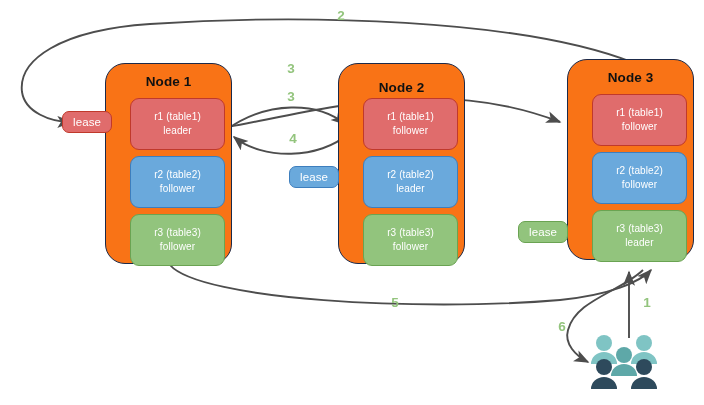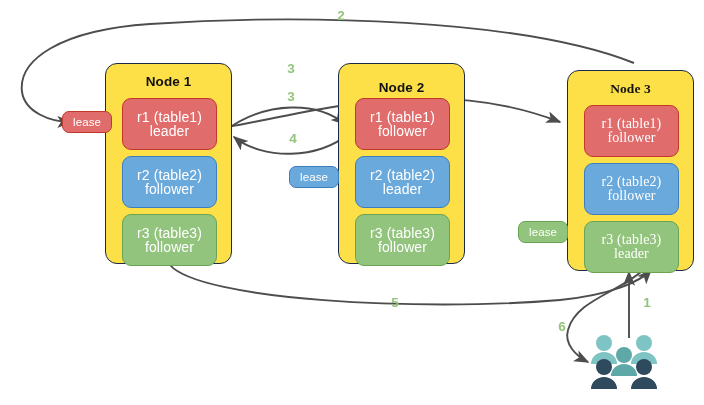--- a/index.html
+++ b/index.html
@@ -22,46 +22,47 @@
     left: 0;
     top: 0;
     width: 704px;
     height: 405px;
     pointer-events: none;
   }
   .node-box {
     position: absolute;
     box-sizing: border-box;
     border: 1.6px solid #1b2a4a;
-    border-radius: 12px;
-    background: #fde047;
+    border-radius: 20px;
+    background: #f97316;
   }
   .node-title {
     position: absolute;
     left: 0;
     right: 0;
     text-align: center;
     font-size: 13.5px;
     font-weight: bold;
     color: #111111;
     letter-spacing: 0.1px;
   }
   .replica {
     position: absolute;
     box-sizing: border-box;
     border-radius: 9px;
     display: flex;
     flex-direction: column;
     align-items: center;
     justify-content: center;
     color: #ffffff;
-    font-size: 14px;
+    font-size: 10px;
     line-height: 14px;
     text-align: center;
     letter-spacing: 0.1px;
+    margin-left: 8px;
   }
   .replica .l1, .replica .l2 { display: block; }
   .rep-red   { background: #e06c6c; border: 1.6px solid #c0392b; }
   .rep-blue  { background: #6aa9dc; border: 1.6px solid #3d7ebd; }
   .rep-green { background: #92c47d; border: 1.6px solid #6aa352; }
 
   .lease {
     position: absolute;
     box-sizing: border-box;
     border-radius: 7px;
@@ -147,21 +148,21 @@
       <span class="l1">r2 (table2)</span>
       <span class="l2">leader</span>
     </div>
 
     <div class="replica rep-green" style="left:16px; top:150px; width:95px; height:52px;">
       <span class="l1">r3 (table3)</span>
       <span class="l2">follower</span>
     </div>
   </div>
 
-  <div class="node-box" style="left:567px; top:70px; width:127px; height:201px;font-family:Liberation Serif, serif;">
+  <div class="node-box" style="left:567px; top:59px; width:127px; height:201px;">
     <div class="node-title" style="top:10px;">Node 3</div>
 
     <div class="replica rep-red" style="left:16px; top:34px; width:95px; height:52px;">
       <span class="l1">r1 (table1)</span>
       <span class="l2">follower</span>
     </div>
 
     <div class="replica rep-blue" style="left:16px; top:92px; width:95px; height:52px;">
       <span class="l1">r2 (table2)</span>
       <span class="l2">follower</span>

